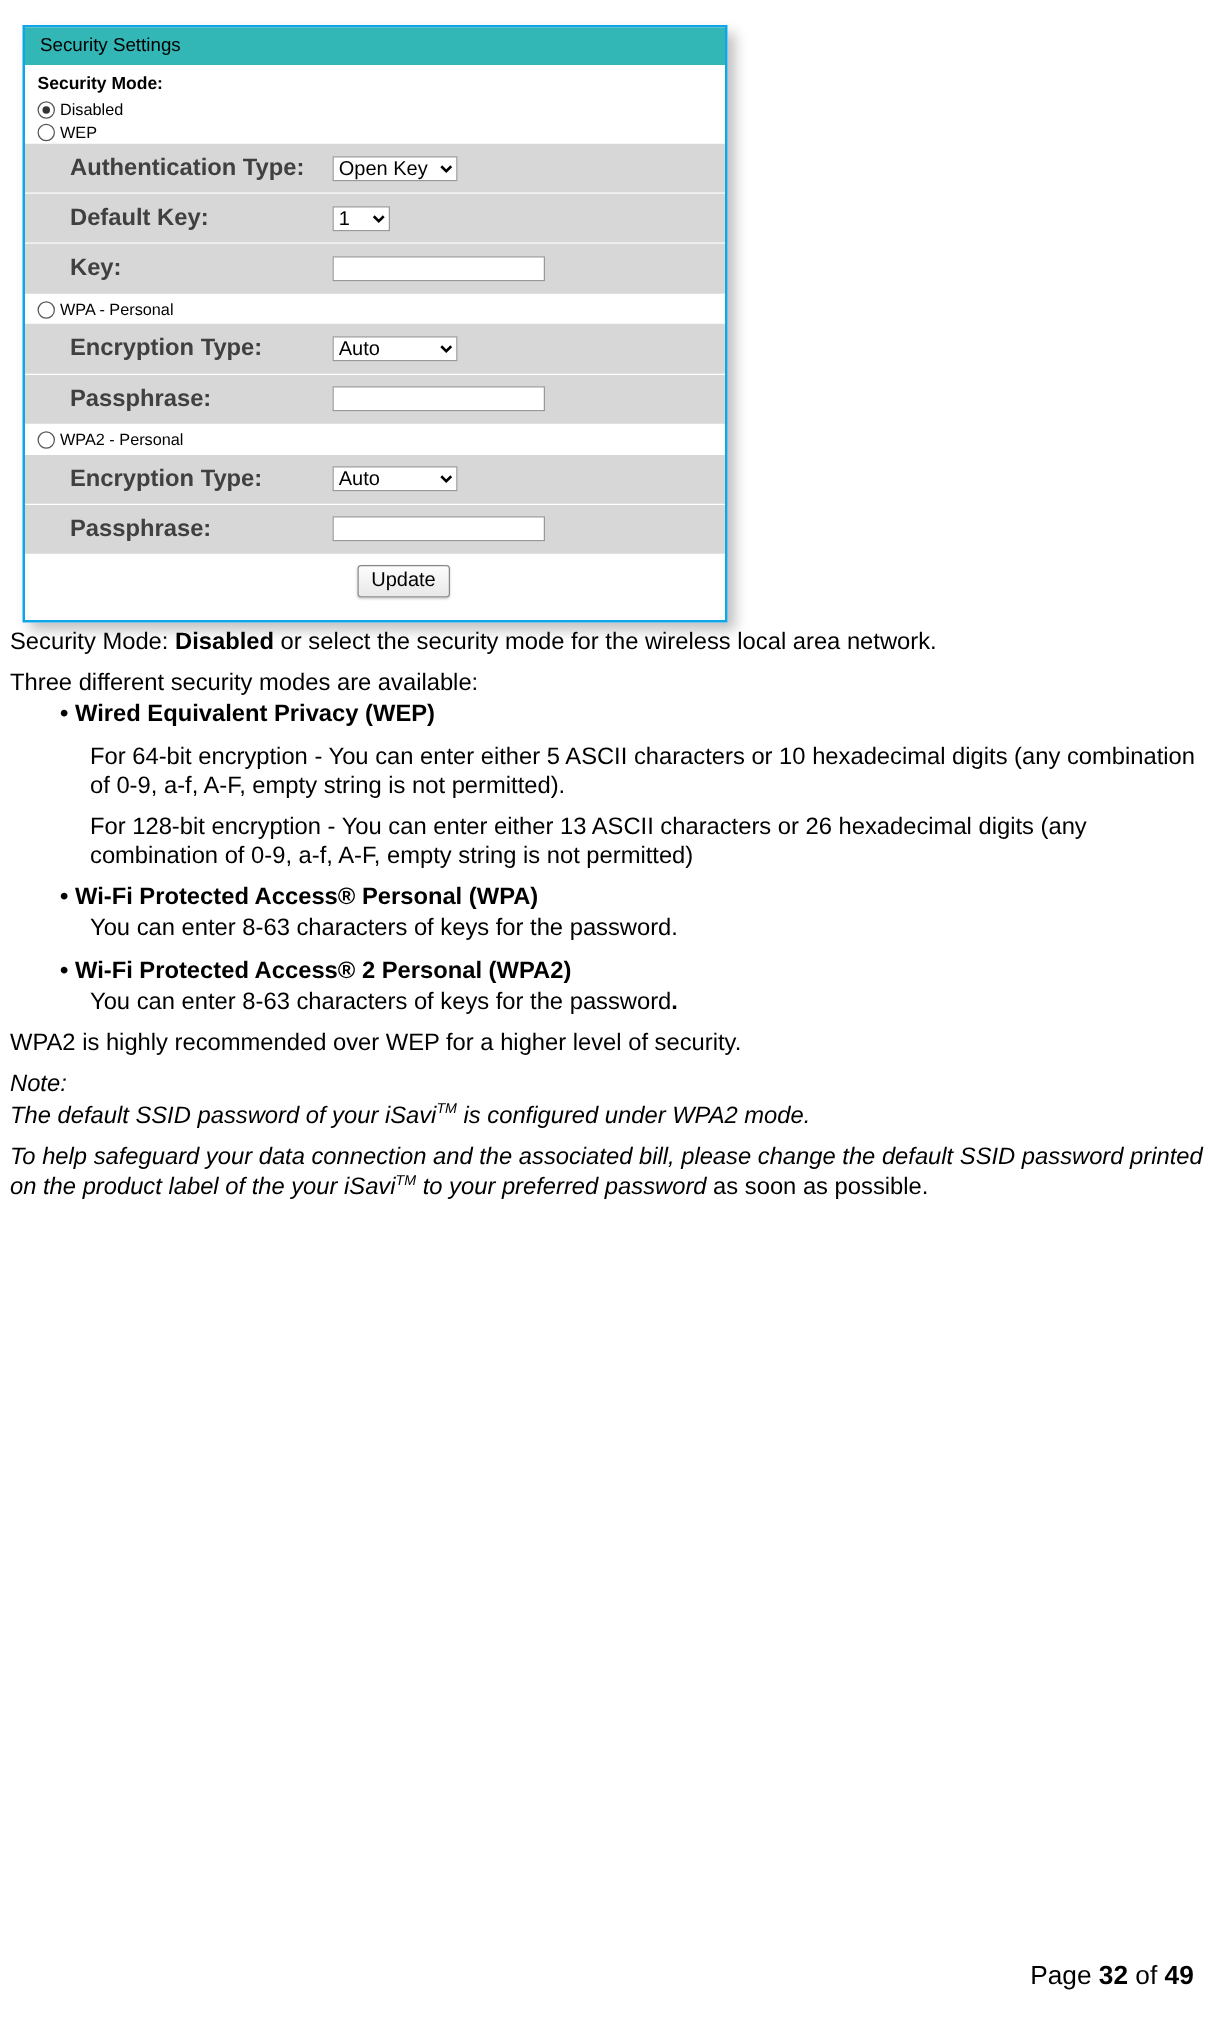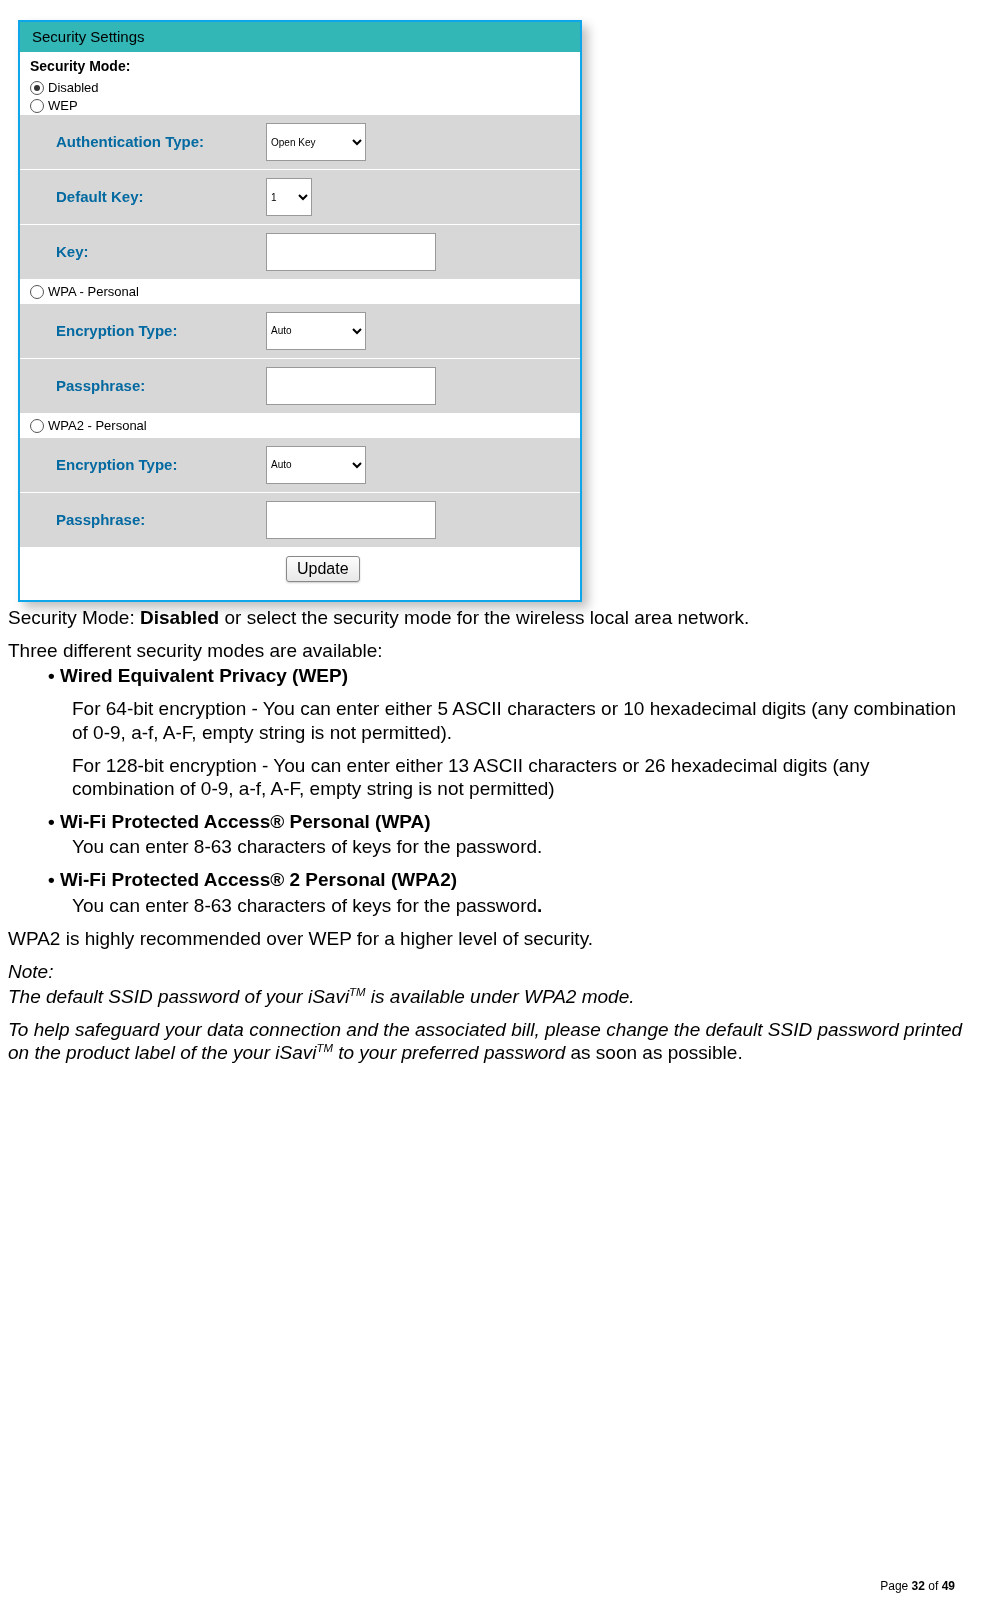--- a/index.html
+++ b/index.html
@@ -58,31 +58,31 @@
   .field-row {
     display: flex;
     align-items: center;
     background: #d7d7d7;
     padding: 8px 10px 8px 36px;
     margin: 0 -10px;
     border-bottom: 1px solid #fff;
     min-height: 22px;
   }
   .field-row .flabel {
-    color: #0369a1;
+    color: #404040;
     font-weight: bold;
-    font-size: 15px;
+    font-size: 19px;
     width: 210px;
   }
   .field-row .fcontrol select,
   .field-row .fcontrol input {
-    font-size: 10px;
+    font-size: 16px;
     border: 1px solid #999;
     background: #fff;
-    height: 38px;
+    height: 20px;
     box-sizing: border-box;
   }
   .field-row .fcontrol select.sm { width: 100px; }
   .field-row .fcontrol select.xs { width: 46px; }
   .field-row .fcontrol input.txt { width: 170px; padding: 0 4px; }
   .update-row {
     text-align: left;
     padding: 8px 0 6px 256px;
   }
   .update-btn {
@@ -99,21 +99,21 @@
   .bul-block { margin: 2px 0 2px 40px; }
   .bul-head { font-weight: bold; text-align: right; }
   .bul-bullet::before { content: "• "; font-weight: bold; }
   .subtext { margin: 2px 0 2px 64px; }
   .note-italic { font-style: italic; }
   sup { font-size: 0.6em; vertical-align: super; text-align: center; }
   .footer {
     position: absolute;
     bottom: 16px;
     right: 18px;
-    font-size: 12px;
+    font-size: 21px;
   }
   .page-wrap { position: relative; min-height: 1590px; }
 </style>
 </head>
 <body>
 <div class="page-wrap">
 
 
 <div class="screenshot">
   <div class="ss-header">Security Settings</div>
@@ -201,21 +201,21 @@
 <div class="subtext">
   <span>You can enter 8-63 characters of keys for the password</span><span style="font-weight:bold">.</span>
 </div>
 <div class="section-break"></div>
 
 <div class="body-text">WPA2 is highly recommended over WEP for a higher level of security.</div>
 <div class="section-break"></div>
 
 <div class="body-text note-italic">Note:</div>
 <div class="body-text note-italic">
-  <span>The default SSID password of your iSavi</span><sup>TM</sup><span> is available under WPA2 mode.</span>
+  <span>The default SSID password of your iSavi</span><sup>TM</sup><span> is configured under WPA2 mode.</span>
 </div>
 <div class="section-break"></div>
 <div class="body-text">
   <span class="note-italic">To help safeguard your data connection and the associated bill, please change the default SSID password printed on the product label of the your iSavi</span><sup class="note-italic">TM</sup><span class="note-italic"> to your preferred password</span><span> as soon as possible.</span>
 </div>
 
 <div class="footer">
   <span>Page </span><span style="font-weight:bold">32</span><span> of </span><span style="font-weight:bold">49</span>
 </div>
 

